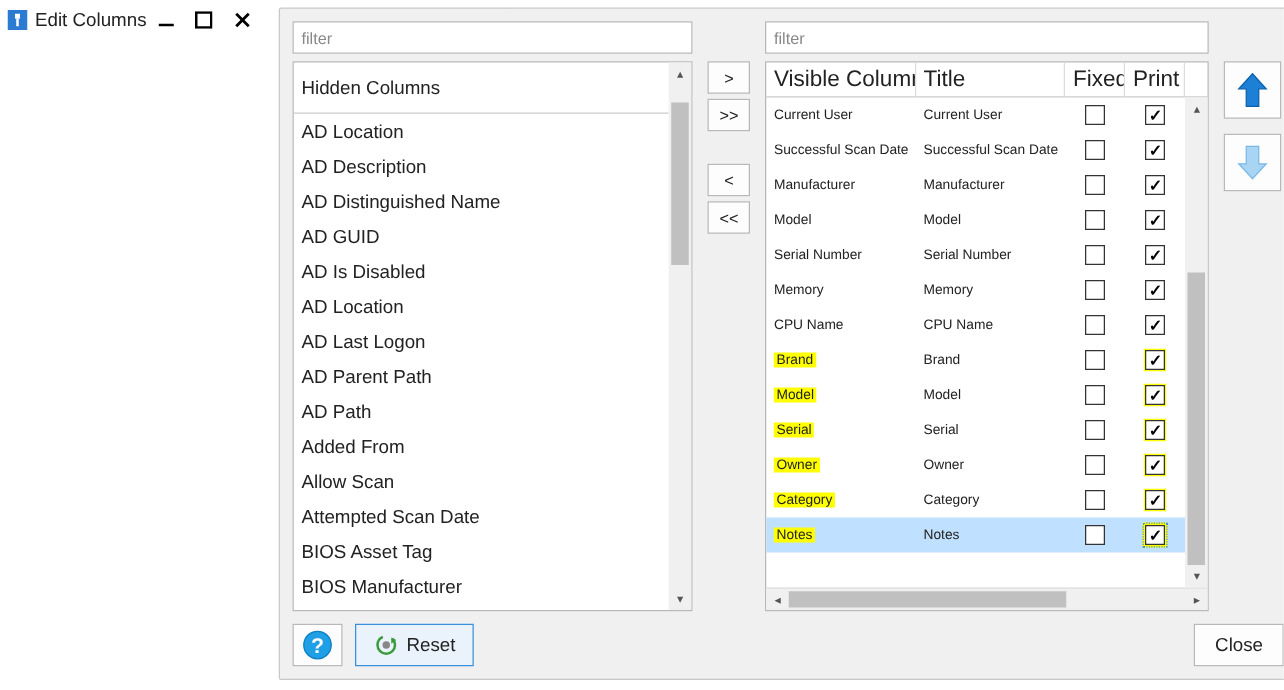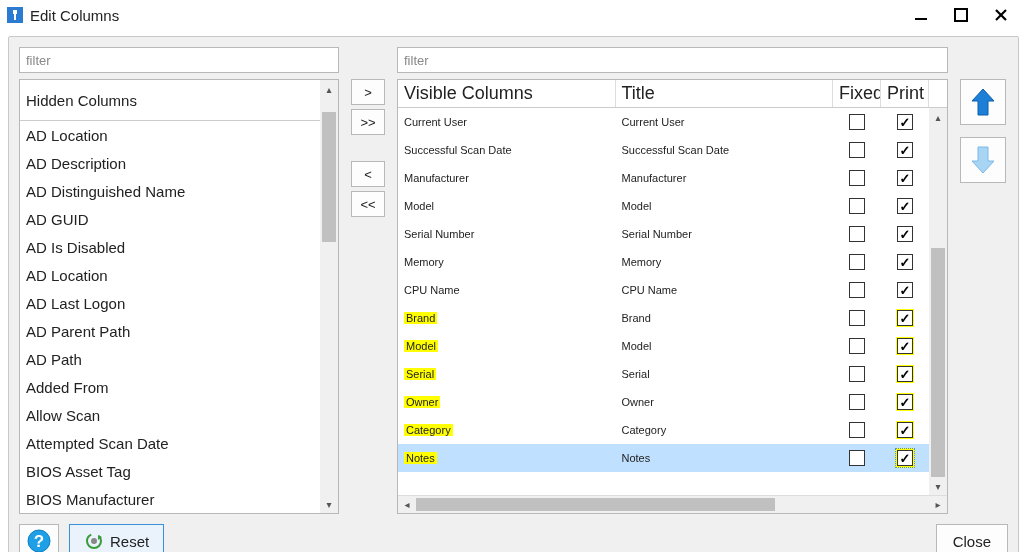--- a/index.html
+++ b/index.html
@@ -1,17 +1,17 @@
 <!DOCTYPE html>
 <html><head>
 <meta charset="utf-8">
 <style>
   * { box-sizing: border-box; }
   html, body { margin:0; padding:0; font-family: "Segoe UI", Arial, sans-serif; font-size:15px; color:#222; background:#fff; }
-  .window { width:1027px; height:552px; background:#fff; display:flex; flex-direction:column; }
+  .window { width:1027px; height:552px; background:#fff; display:flex; }
   .titlebar { height:32px; display:flex; align-items:center; padding:0 6px 0 6px; }
   .title-icon { width:18px; height:18px; margin-right:6px; display:flex; align-items:center; justify-content:center; }
   .title-text { flex:0 0 auto; font-size:15px; }
   .title-spacer { flex:1; }
   .win-btn { width:40px; height:30px; display:flex; align-items:center; justify-content:center; font-size:16px; font-weight:bold; cursor:default; }
   .content-outer { flex:1; padding:6px 8px 8px 8px; }
   .inset { border:1px solid #c8c8c8; border-radius:2px; background:#f0f0f0; height:100%; width:100%; padding:10px; display:flex; flex-direction:column; }
   .panels { display:flex; flex:1; gap:10px; min-height:0; }
   .col-hidden { width:320px; display:flex; flex-direction:column; }
   .col-mid { width:38px; display:flex; flex-direction:column; align-items:center; gap:4px; padding-top:32px; }

